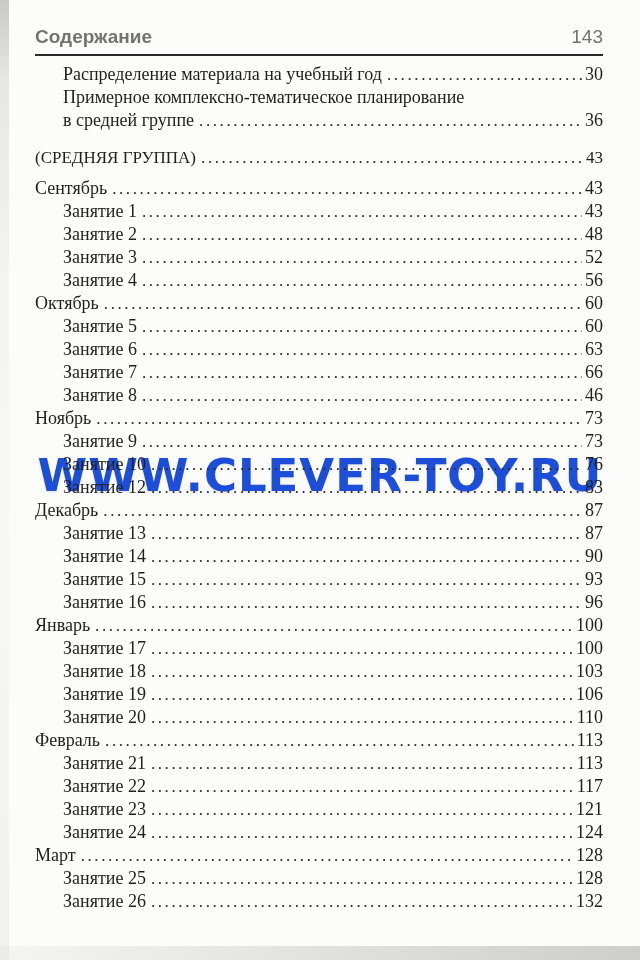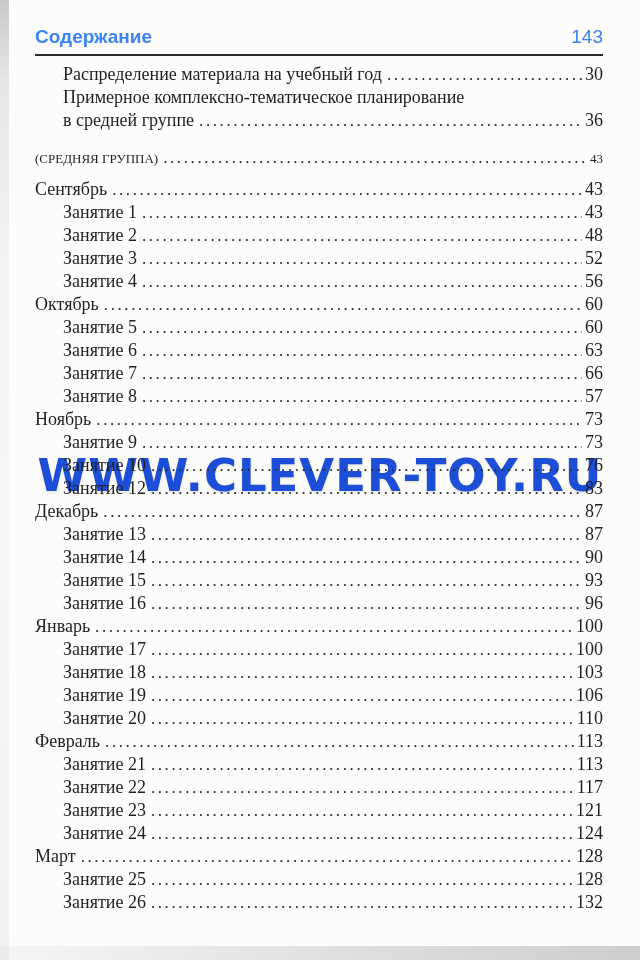--- a/index.html
+++ b/index.html
@@ -20,38 +20,38 @@
   }
   .watermark{
     position:absolute;top:449px;left:50%;transform:translateX(-50%);
     font-family:"DejaVu Sans",sans-serif;font-weight:700;font-size:45px;letter-spacing:1px;
     color:#1d4ed8;text-shadow:0 2px 2px rgba(205,205,205,.4),0 0 1px #e3e3e3;
     white-space:nowrap;z-index:0;user-select:none;
   }
   .content{position:relative;z-index:1;margin:0 37px 0 35px;}
   .hdr{
     display:flex;justify-content:space-between;align-items:baseline;
-    padding-top:26px;font-family:"Liberation Sans",sans-serif;font-size:19px;color:#3b82f6;
+    padding-top:26px;font-family:"Liberation Sans",sans-serif;font-size:19px;color:#737373;
   }
   .hdr .ttl{font-weight:700;}
   .hdr .num{font-weight:400;font-size:19px;}
   .rule{height:2px;background:#2b2b2b;margin-top:6px;}
   .row{display:flex;align-items:baseline;font-size:18px;line-height:23px;}
   .lvl2{padding-left:28px;}
   .lbl{white-space:nowrap;}
   .leader{flex:1 1 auto;overflow:hidden;white-space:nowrap;margin:0 3px 0 5px;min-width:10px;}
   .leader::after{
     content:"..........................................................................................................................................................................";
     letter-spacing:2.6px;font-size:17px;color:#2a2a2a;
   }
   .pg{white-space:nowrap;}
   .intro{margin-top:7px;}
   .title-block{margin-top:13px;}
   .t1{font-weight:700;font-size:19.5px;line-height:25px;letter-spacing:.2px;}
-  .t2{font-size:13px;line-height:25px;}
+  .t2{font-size:17px;line-height:25px;}
   .list{margin-top:7px;}
   .list .row{line-height:22px;}
 </style>
 </head>
 <body>
 
 <div class="page">
   <div class="watermark">WWW.CLEVER-TOY.RU</div>
   <div class="edge-left"></div>
   <div class="edge-bottom"></div>
@@ -130,21 +130,21 @@
           <span class="pg">63</span>
         </div>
         <div class="row lvl2">
           <span class="lbl">Занятие 7</span>
           <span class="leader"></span>
           <span class="pg">66</span>
         </div>
         <div class="row lvl2">
           <span class="lbl">Занятие 8</span>
           <span class="leader"></span>
-          <span class="pg">57</span>
+          <span class="pg">46</span>
         </div>
         <div class="row">
           <span class="lbl">Ноябрь</span>
           <span class="leader"></span>
           <span class="pg">73</span>
         </div>
         <div class="row lvl2">
           <span class="lbl">Занятие 9</span>
           <span class="leader"></span>
           <span class="pg">73</span>

